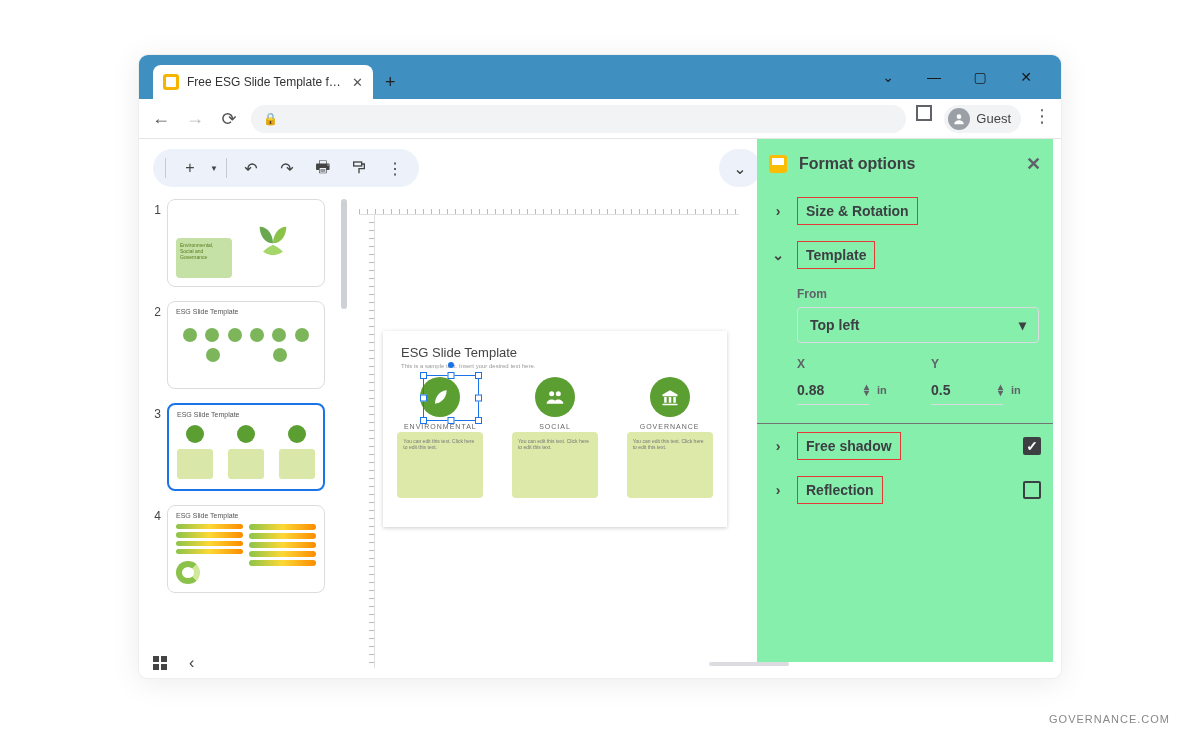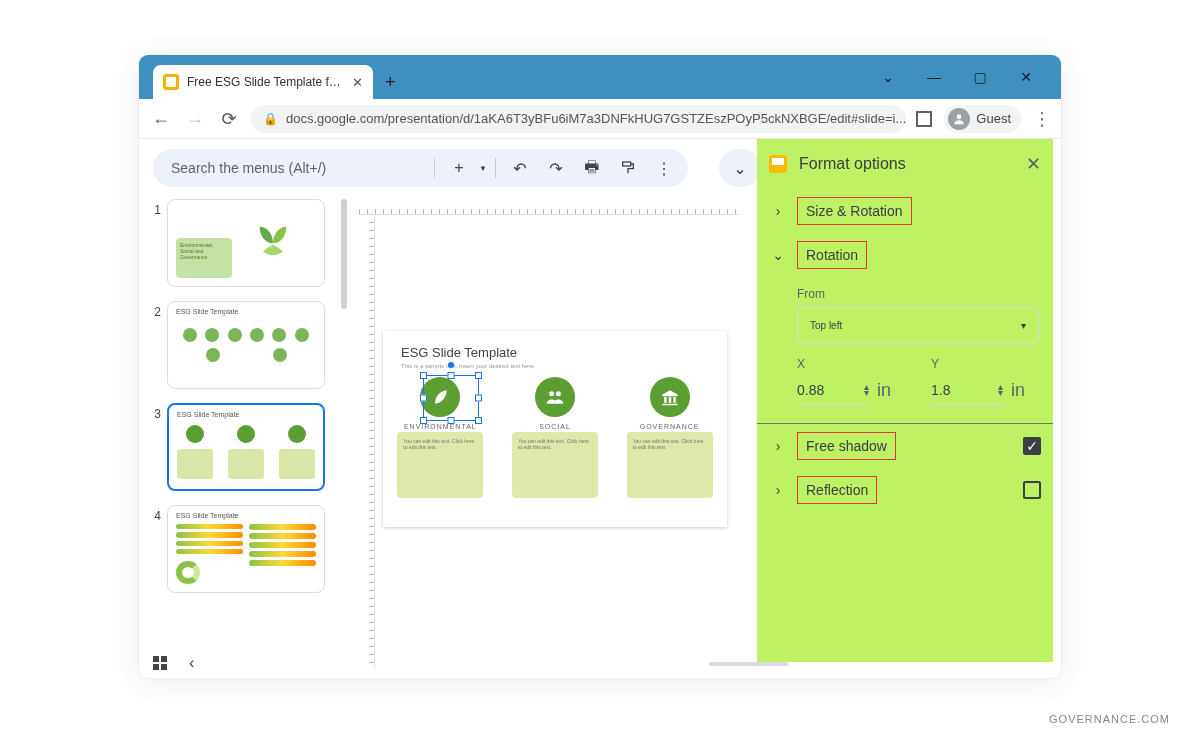--- a/index.html
+++ b/index.html
@@ -38,21 +38,21 @@
     padding: 0 10px; border-bottom: 1px solid #e5e5e5;
   }
   .navicon { width:24px; height:24px; display:flex; align-items:center; justify-content:center; color:#555; font-size:18px; }
   .navicon.disabled { color:#bbb; }
   .url-pill {
     flex:1; height:28px; background:#f1f3f4; border-radius:14px;
     display:flex; align-items:center; padding:0 12px; font-size:13px; color:#555;
     overflow:hidden; white-space:nowrap;
   }
   .url-pill .lock { margin-right:8px; font-size:12px; color:#5f6368; }
-  .addr-right { display:flex; align-items:center; gap:12px; }
+  .addr-right { display:flex; gap:12px; }
   .sq-icon { width:16px; height:16px; border:2px solid #5f6368; }
   .guest-pill {
     display:flex; align-items:center; gap:6px; background:#f1f3f4; border-radius:14px;
     padding:3px 10px 3px 4px; font-size:13px; color:#444;
   }
   .avatar { width:22px; height:22px; background:#9aa0a6; border-radius:50%; display:flex; align-items:center; justify-content:center; color:#fff; font-size:14px; }
   .kebab { font-size:18px; color:#5f6368; }
 
   
   .appbody { position:absolute; top:84px; left:0; right:0; bottom:0; background:#fff; }
@@ -135,43 +135,43 @@
   .sel { position:absolute; left:40px; top:44px; width:56px; height:46px; border:1px solid #1a73e8; }
   .handle { position:absolute; width:7px; height:7px; background:#fff; border:1px solid #1a73e8; }
   .h-nw{left:-4px;top:-4px}.h-n{left:50%;top:-4px;transform:translateX(-50%)}.h-ne{right:-4px;top:-4px}
   .h-w{left:-4px;top:50%;transform:translateY(-50%)}.h-e{right:-4px;top:50%;transform:translateY(-50%)}
   .h-sw{left:-4px;bottom:-4px}.h-s{left:50%;bottom:-4px;transform:translateX(-50%)}.h-se{right:-4px;bottom:-4px}
   .rot{ position:absolute; left:50%; top:-14px; transform:translateX(-50%); width:6px; height:6px; background:#1a73e8; border-radius:50%; }
 
   .page-indicator { position:absolute; left:350px; bottom:2px; width:80px; height:4px; background:#dadce0; border-radius:2px; }
 
   
-  .panel { position:absolute; right:8px; top:0; width:296px; bottom:16px; background:#bef264; }
+  .panel { position:absolute; right:8px; top:0; width:296px; bottom:16px; background:#86efac;font-weight:bold; }
   .panel-head { display:flex; align-items:center; gap:12px; padding:14px 12px; }
   .panel-ic { width:18px; height:18px; background:#fbbc04; border-radius:3px; position:relative; }
   .panel-ic::after{content:"";position:absolute;inset:3px 3px 8px 3px;background:#fff;}
   .panel-title { font-size:16px; color:#3c4043; flex:1; }
   .panel-close { font-size:18px; color:#5f6368; }
 
   .section { padding: 8px 14px; }
   .sec-row { display:flex; align-items:center; gap:12px; }
   .chev { font-size:14px; color:#444; width:14px; text-align:center; }
   .sec-label { font-size:14px; color:#3c4043; }
   .redbox { border:1px solid #e53935; padding:4px 8px; }
 
   .position-body { padding: 10px 14px 18px 40px; border-bottom:1px solid #737373; }
   .from-lbl { font-size:12px; color:#5f6368; margin-bottom:6px; }
-  .dropdown { border:1px solid #dadce0; border-radius:4px; height:36px; display:flex; align-items:center; justify-content:space-between; padding:0 12px; font-size:10px; color:#3c4043; margin-bottom:14px; }
+  .dropdown { border:1px solid #dadce0; border-radius:4px; height:36px; display:flex; align-items:center; justify-content:space-between; padding:0 12px; font-size:14px; color:#3c4043; margin-bottom:14px; }
   .xy { display:flex; gap:26px; }
   .xy-col { flex:1; }
   .xy-lbl { font-size:12px; color:#5f6368; margin-bottom:4px; }
   .xy-row { display:flex; align-items:center; gap:8px; }
   .num-input { border:none; border-bottom:1px solid #dadce0; width:72px; height:30px; display:flex; align-items:center; justify-content:space-between; font-size:14px; color:#3c4043; }
   .stepper { font-size:10px; color:#5f6368; line-height:6px; display:flex; flex-direction:column; }
-  .unit { font-size:18px; color:#5f6368; }
+  .unit { font-size:11px; color:#5f6368; }
 
   .check-row { display:flex; align-items:center; justify-content:space-between; padding-right:12px; }
   .cbox { width:18px; height:18px; border:2px solid #3c4043; border-radius:2px; display:flex; align-items:center; justify-content:center; font-size:14px; }
   .cbox.checked { background:#3c4043; color:#fff; }
 
   .watermark { position:absolute; right:30px; bottom:18px; font-size:11px; color:#888; letter-spacing:1px; }
 </style>
 </head>
 <body>
 
@@ -191,43 +191,39 @@
       <span class="wcbtn">✕</span>
     </div>
   </div>
 
   <div class="addressbar">
     <span class="navicon">←</span>
     <span class="navicon disabled">→</span>
     <span class="navicon">⟳</span>
     <div class="url-pill">
       <span class="lock">🔒</span>
-      <span>docs.google.com/presentation/d/1aKA6T3yBFu6iM7a3DNFkHUG7GSTZEszPOyP5ckNXBGE/edit#slide=i...</span>
     </div>
     <div class="addr-right">
       <span class="sq-icon"></span>
       <div class="guest-pill">
         <span class="avatar">
           <svg viewBox="0 0 24 24" width="14" height="14" fill="#fff">
               <circle cx="12" cy="8" r="4"></circle>
               <path d="M4 20c0-4 4-6 8-6s8 2 8 6v1H4z"></path>
             </svg>
         </span>
         <span>Guest</span>
       </div>
       <span class="kebab">⋮</span>
     </div>
   </div>
 
   <div class="appbody">
 
     <div class="toolbar">
-      <div class="search-block">
-        <span class="search-ph">Search the menus (Alt+/)</span>
-      </div>
       <div class="tb-sep"></div>
       <span class="tb-ic">+</span>
       <span style="font-size:8px;color:#444">▼</span>
       <div class="tb-sep"></div>
       <span class="tb-ic">↶</span>
       <span class="tb-ic">↷</span>
       <span class="tb-ic">🖶</span>
       <span class="tb-ic">
         <svg width="16" height="16" viewBox="0 0 24 24" fill="none" stroke="#444" stroke-width="2">
             <rect x="4" y="3" width="12" height="6"></rect>
@@ -384,21 +380,21 @@
       <div class="section">
         <div class="sec-row">
           <span class="chev">›</span>
           <span class="redbox"><span class="sec-label">Size &amp; Rotation</span></span>
         </div>
       </div>
 
       <div class="section">
         <div class="sec-row">
           <span class="chev">⌄</span>
-          <span class="redbox"><span class="sec-label">Rotation</span></span>
+          <span class="redbox"><span class="sec-label">Template</span></span>
         </div>
       </div>
 
       <div class="position-body">
         <div class="from-lbl">From</div>
         <div class="dropdown">
           <span>Top left</span>
           <span>▾</span>
         </div>
         <div class="xy">
@@ -412,21 +408,21 @@
                     <span>▾</span>
                   </span>
               </div>
               <span class="unit">in</span>
             </div>
           </div>
           <div class="xy-col">
             <div class="xy-lbl">Y</div>
             <div class="xy-row">
               <div class="num-input">
-                <span>1.8</span>
+                <span>0.5</span>
                 <span class="stepper">
                     <span>▴</span>
                     <span>▾</span>
                   </span>
               </div>
               <span class="unit">in</span>
             </div>
           </div>
         </div>
       </div>

